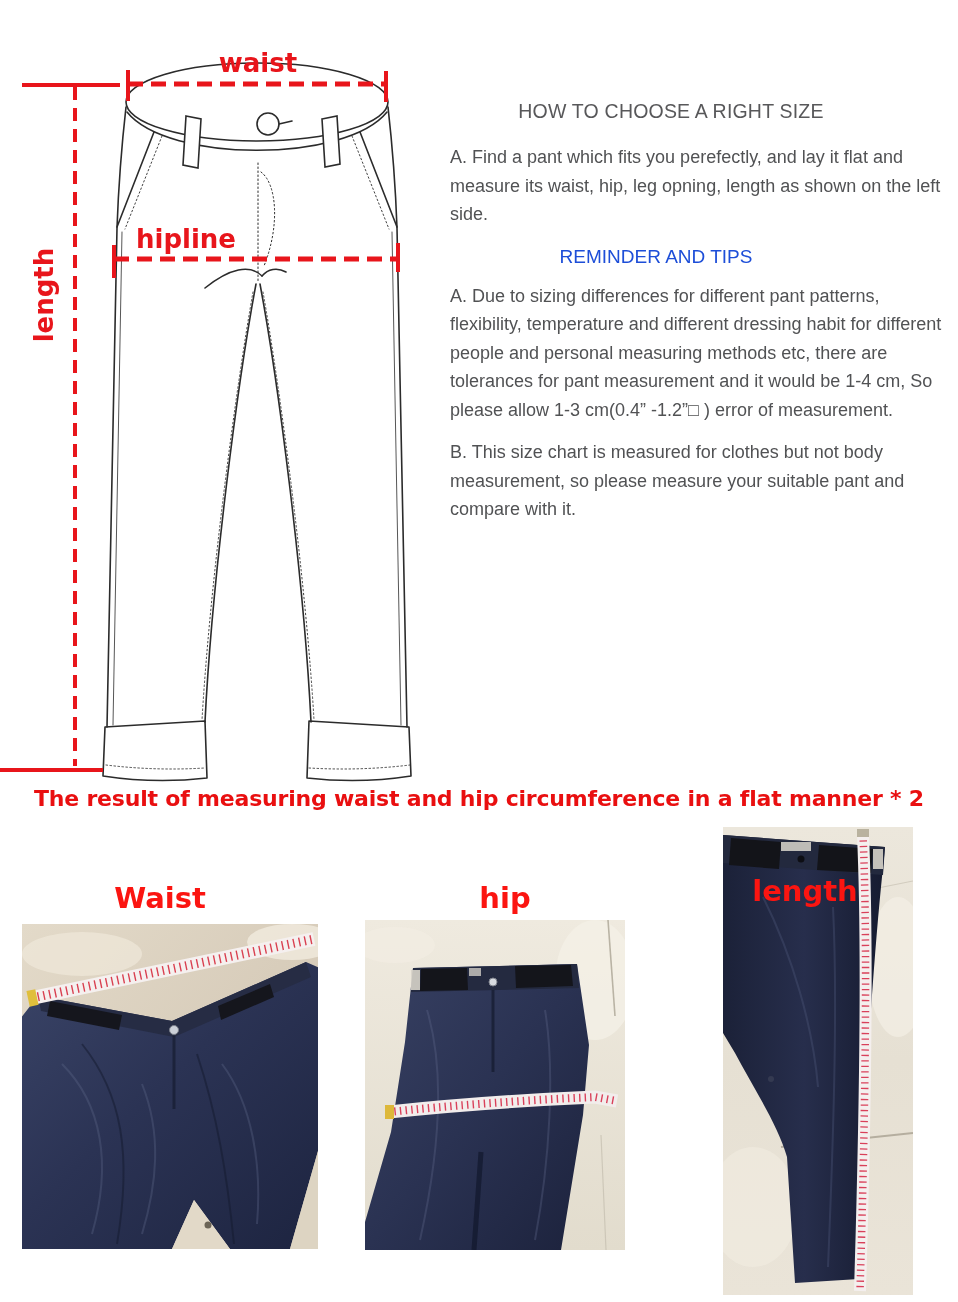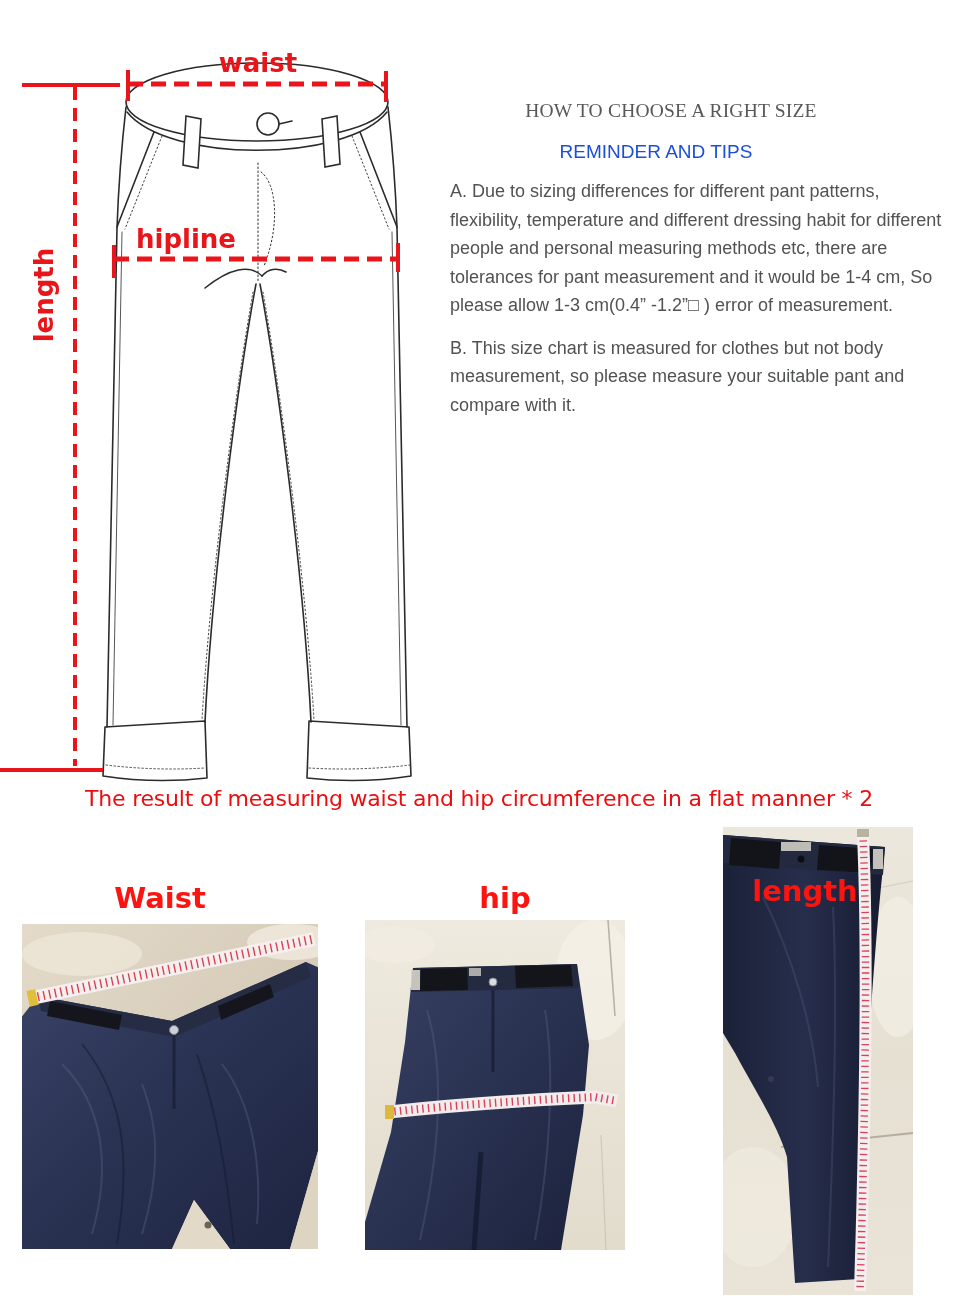--- a/index.html
+++ b/index.html
@@ -8,28 +8,28 @@
   .abs{position:absolute;}
   
   .red-label{position:absolute;color:#e8151b;font-weight:bold;
              font-family:"DejaVu Sans",sans-serif;text-align:center;line-height:1;}
   .lbl-waist{left:198px;top:50px;width:120px;font-size:26px;}
   .lbl-hipline{left:128px;top:226px;width:116px;font-size:26px;}
   .lbl-length{left:-18px;top:282px;width:124px;font-size:26px;transform:rotate(-90deg);}
   
   .guide{position:absolute;left:450px;top:98px;width:500px;color:#515254;}
   .guide h2{margin:0;padding:0 58px 0 0;font-size:19.5px;font-weight:400;color:#58585a;
-            text-align:center;line-height:26px;letter-spacing:.2px;font-family:Liberation Serif, serif;}
+            text-align:center;line-height:26px;letter-spacing:.2px;}
   .guide p{margin:0 0 14px 0;font-size:18px;line-height:28.5px;}
   .guide p.first{margin-top:19px;}
   .guide h3{margin:16px 0 13px 0;padding:0 88px 0 0;font-size:19px;font-weight:400;
             color:#1d4ed8;text-align:center;line-height:24px;}
   
   .banner{position:absolute;left:0;top:786px;width:958px;text-align:center;
-          color:#e90f10;font-weight:normal;font-size:22px;letter-spacing:-0.2px;
+          color:#e90f10;font-weight:bold;font-size:22px;letter-spacing:-0.2px;
           font-family:"DejaVu Sans",sans-serif;}
   
   .photo-label{position:absolute;color:#fb1511;font-weight:bold;text-align:center;
                font-family:"DejaVu Sans",sans-serif;line-height:1;}
   .lbl-photo-waist{left:90px;top:884px;width:140px;font-size:29px;}
   .lbl-photo-hip{left:440px;top:884px;width:130px;font-size:29px;}
   .lbl-photo-length{left:740px;top:877px;width:130px;font-size:29px;z-index:6;}
   
   .photo{position:absolute;overflow:hidden;z-index:1;}
   #photo-waist{left:22px;top:924px;width:296px;height:325px;}
@@ -89,20 +89,21 @@
       <path d="M 114 245 V 278 M 398 243 V 272" stroke-width="4"></path>
     </g>
   </svg>
 
   <div class="red-label lbl-waist">waist</div>
   <div class="red-label lbl-hipline">hipline</div>
   <div class="red-label lbl-length">length</div>
 
   <section class="guide">
     <h2>HOW TO CHOOSE A RIGHT SIZE</h2>
+    <p class="first">A. Find a pant which fits you perefectly, and lay it flat and measure its waist, hip, leg opning, length as shown on the left side.</p>
     <h3>REMINDER AND TIPS</h3>
     <p>A. Due to sizing differences for different pant patterns, flexibility, temperature and different dressing habit for different people and personal measuring methods etc, there are tolerances for pant measurement and it would be 1-4 cm, So please allow 1-3 cm(0.4” -1.2”□ ) error of measurement.</p>
     <p>B. This size chart is measured for clothes but not body measurement, so please measure your suitable pant and compare with it.</p>
   </section>
 
   <div class="banner">The result of measuring waist and hip circumference in a flat manner * 2</div>
 
   <div class="photo-label lbl-photo-waist">Waist</div>
   <div class="photo-label lbl-photo-hip">hip</div>
   <div class="photo-label lbl-photo-length">length</div>

